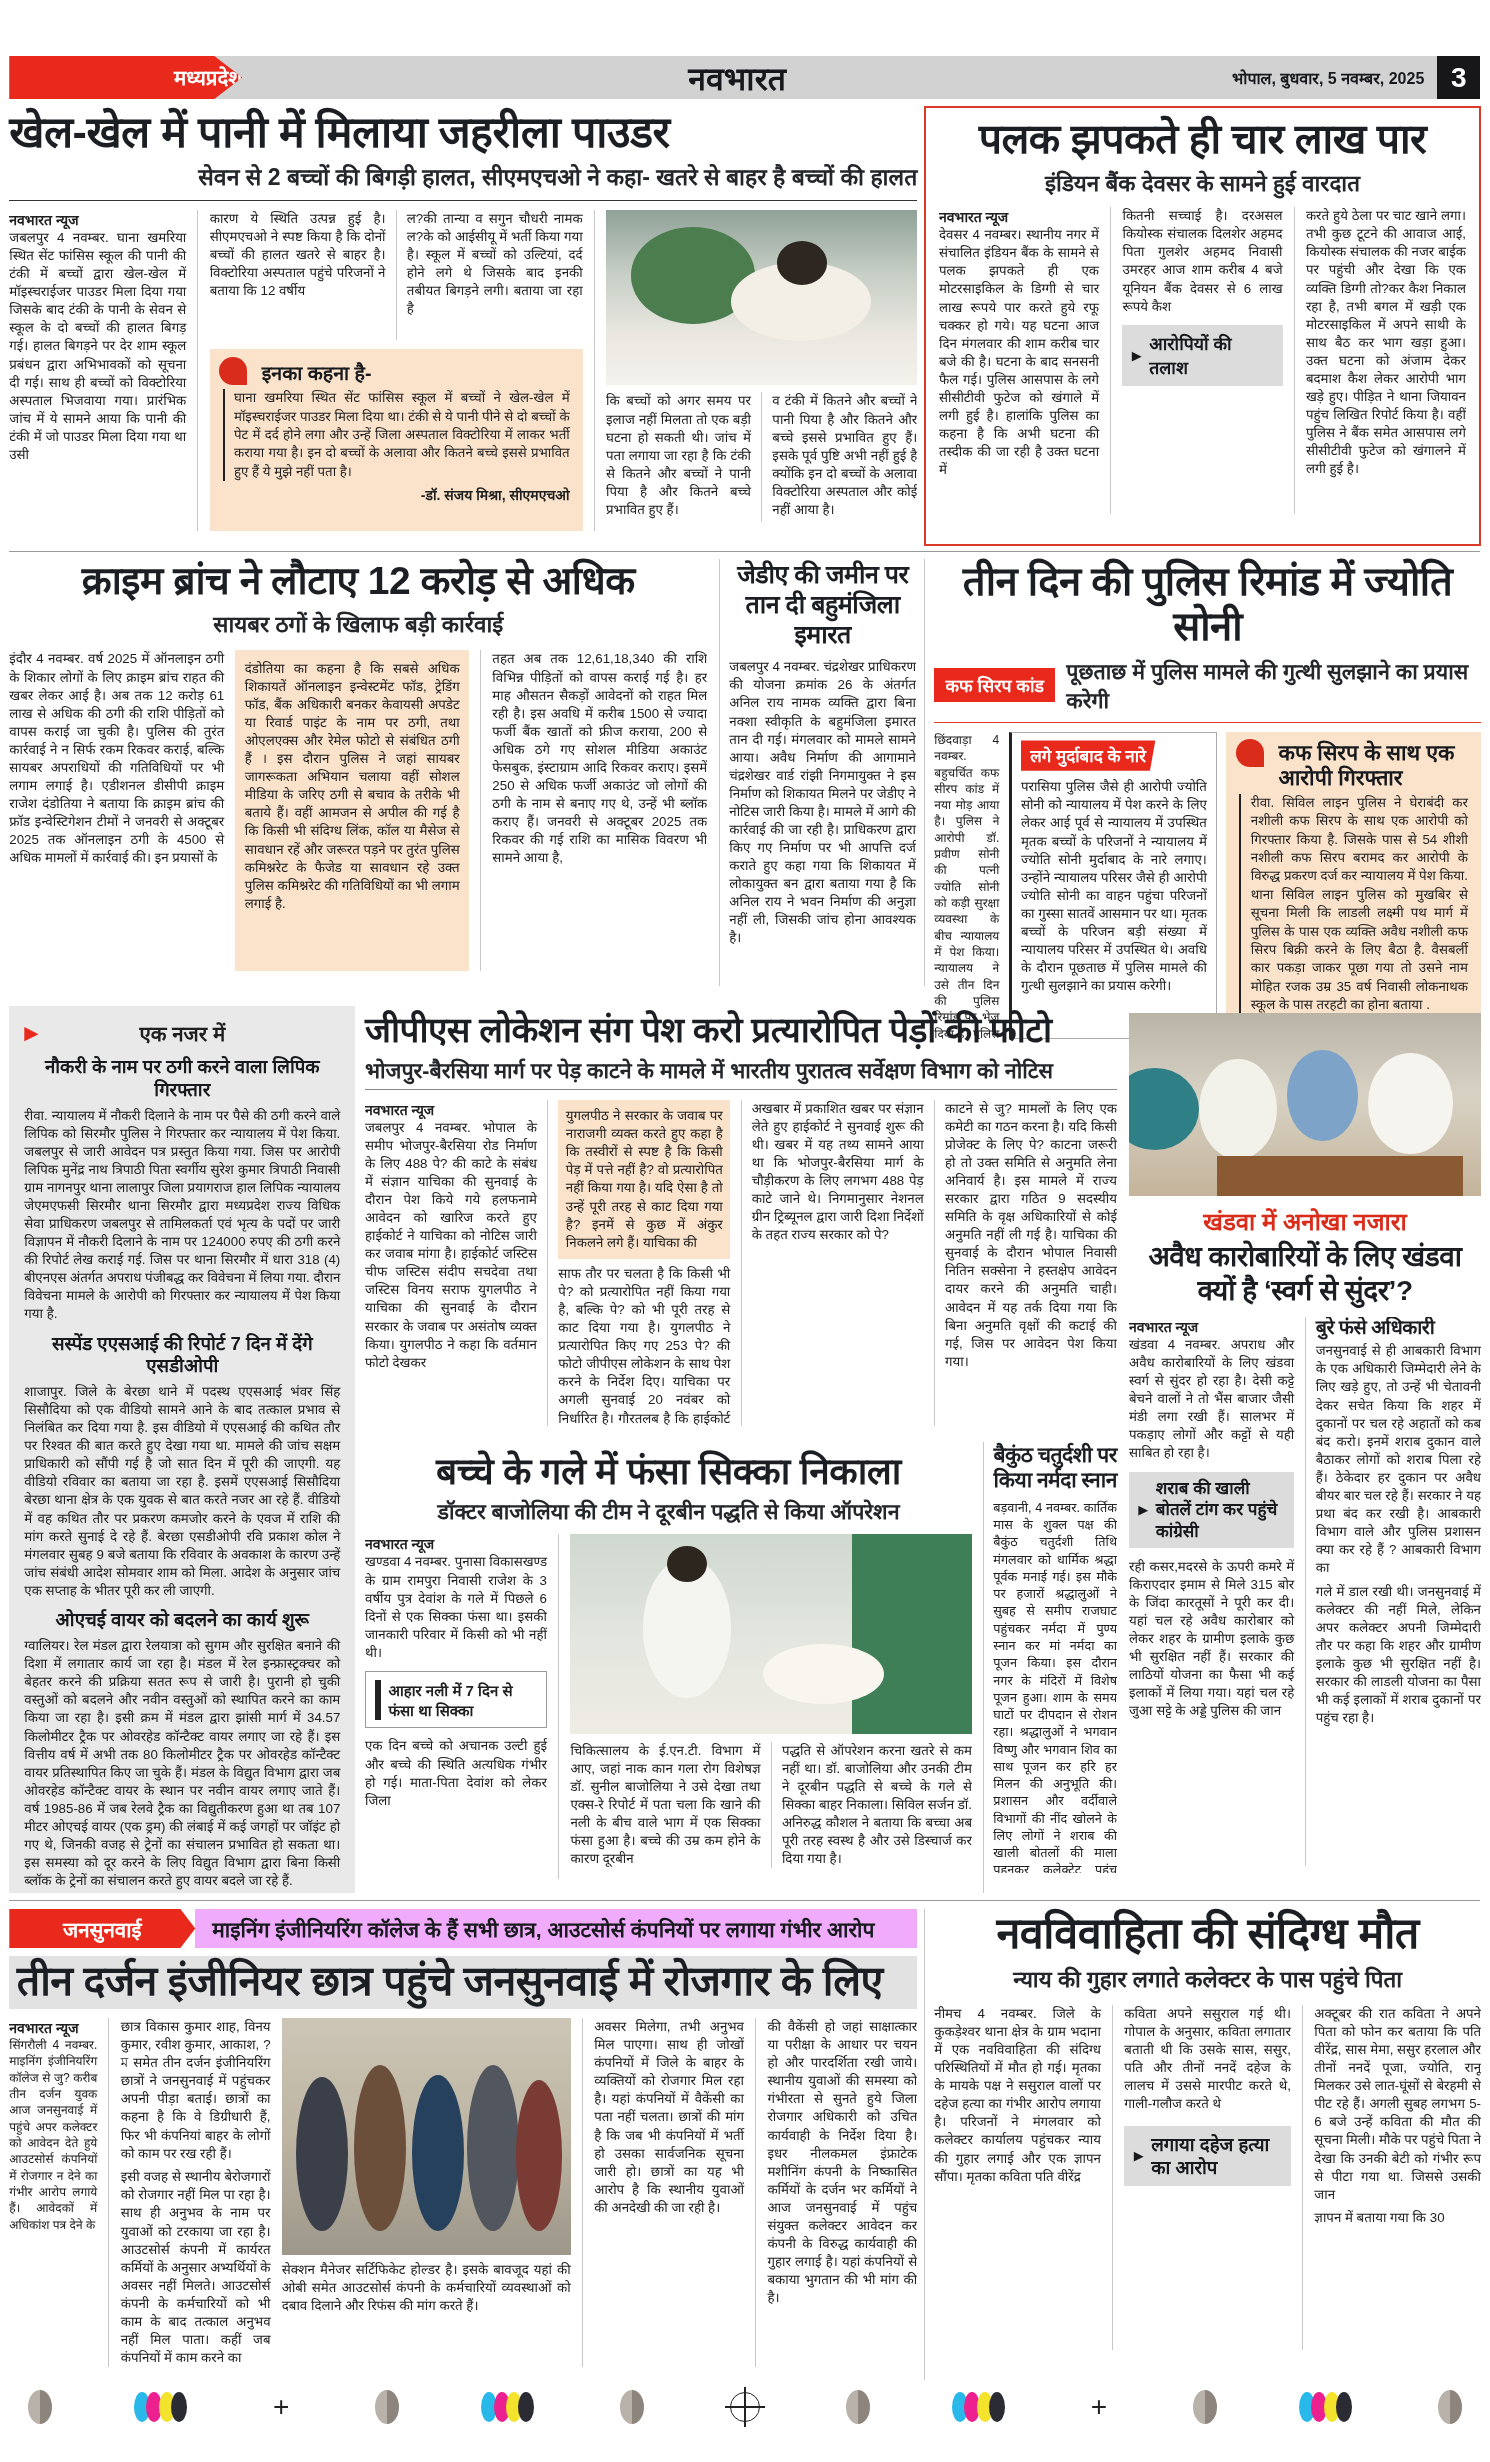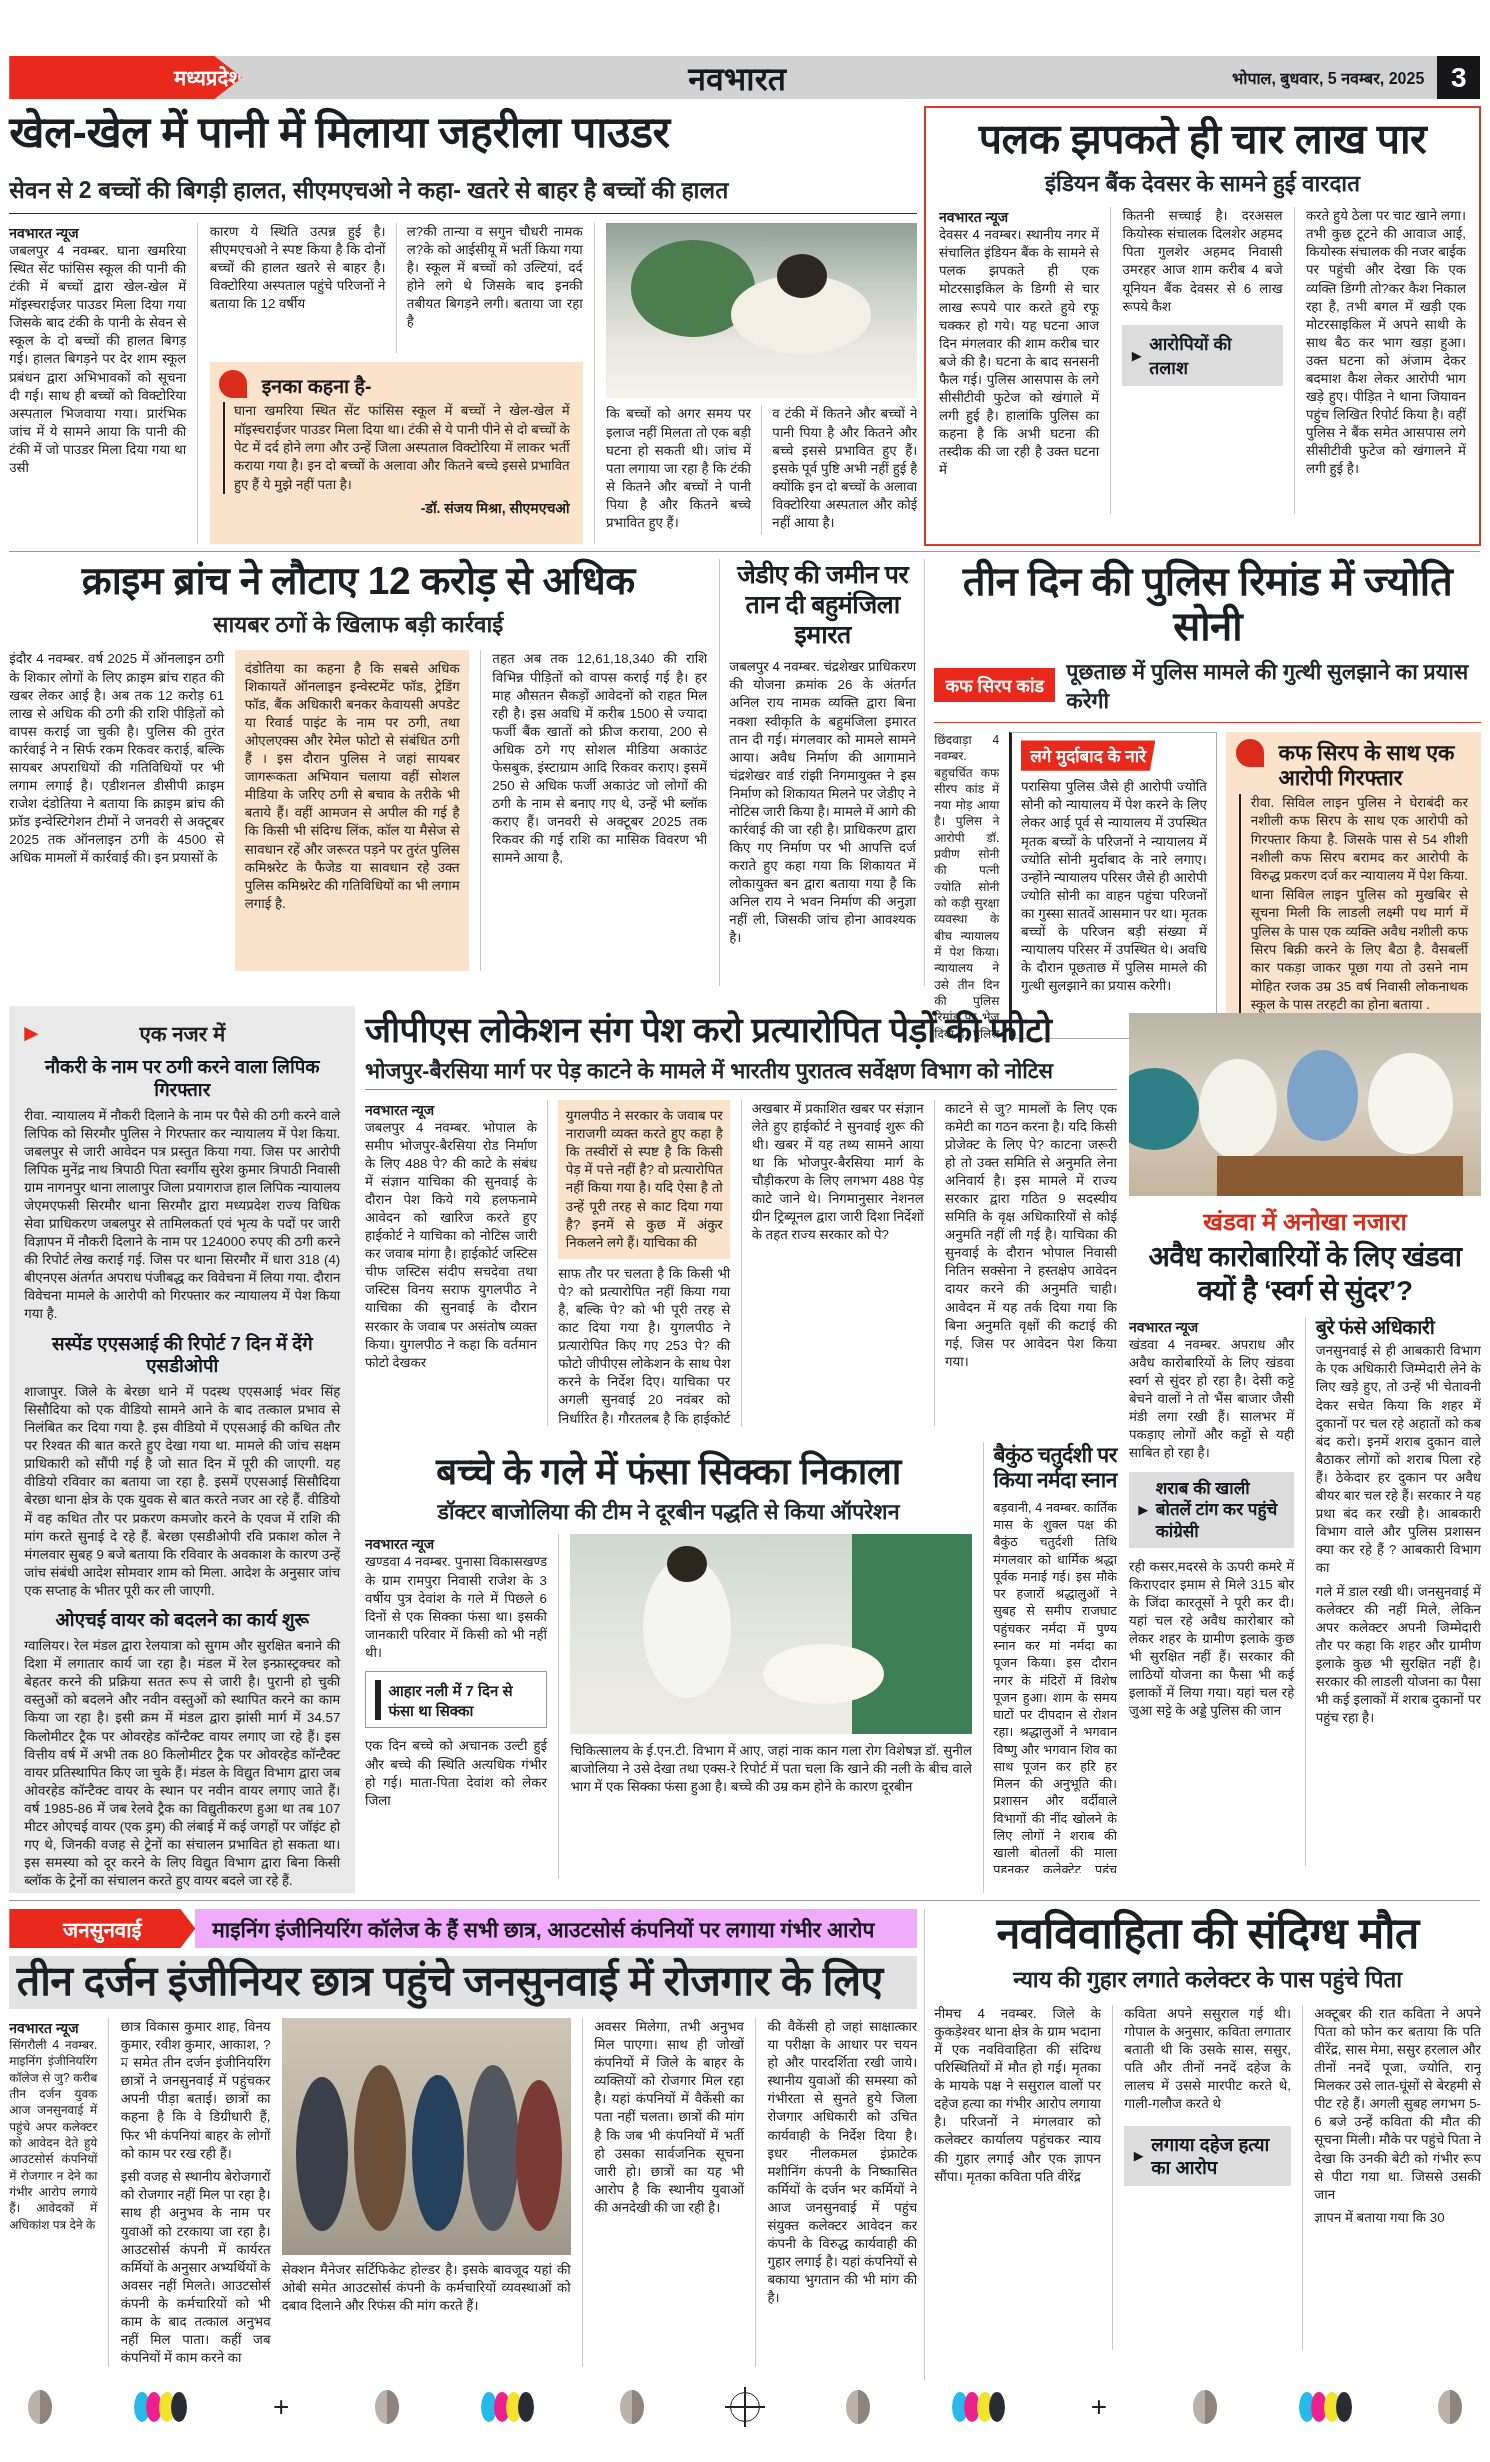--- a/index.html
+++ b/index.html
@@ -69,21 +69,21 @@
     <div class="mast">
       <div class="region-badge">मध्यप्रदेश</div>
       <div class="mast-title">नवभारत</div>
       <div class="mast-date">भोपाल, बुधवार, 5 नवम्बर, 2025</div>
       <div class="pagenum">3</div>
     </div>
   </div>
 
   <div class="sec" style="left:9.3px;top:108px;width:908px;height:438px;">
     <div class="hl" style="font-size:43px;">खेल-खेल में पानी में मिलाया जहरीला पाउडर</div>
-    <div class="sub" style="font-size:23px;margin-top:17px;border-bottom:1.9px solid #333;padding-bottom:7.5px;">सेवन से 2 बच्चों की बिगड़ी हालत, सीएमएचओ ने कहा- खतरे से बाहर है बच्चों की हालत</div>
+    <div class="sub" style="font-size:23px;margin-top:4px;border-bottom:1.9px solid #333;padding-bottom:7.5px;text-align:right;">सेवन से 2 बच्चों की बिगड़ी हालत, सीएमएचओ ने कहा- खतरे से बाहर है बच्चों की हालत</div>
     <div style="display:flex;margin-top:9.3px;gap:11.2px;">
       <div style="width:177px;flex:0 0 177px;">
         <div class="byline">नवभारत न्यूज</div>
         <div class="bodytxt">जबलपुर 4 नवम्बर. घाना खमरिया स्थित सेंट फांसिस स्कूल की पानी की टंकी में बच्चों द्वारा खेल-खेल में मॉइस्चराईजर पाउडर मिला दिया गया जिसके बाद टंकी के पानी के सेवन से स्कूल के दो बच्चों की हालत बिगड़ गई। हालत बिगड़ने पर देर शाम स्कूल प्रबंधन द्वारा अभिभावकों को सूचना दी गई। साथ ही बच्चों को विक्टोरिया अस्पताल भिजवाया गया। प्रारंभिक जांच में ये सामने आया कि पानी की टंकी में जो पाउडर मिला दिया गया था उसी</div>
       </div>
       <div style="width:373px;flex:0 0 373px;border-left:0.9px solid #c8c8c8;padding-left:11.2px;">
         <div class="cols" style="height:130px;overflow:hidden;">
           <div class="col bodytxt">कारण ये स्थिति उत्पन्न हुई है। सीएमएचओ ने स्पष्ट किया है कि दोनों बच्चों की हालत खतरे से बाहर है। विक्टोरिया अस्पताल पहुंचे परिजनों ने बताया कि 12 वर्षीय</div>
           <div class="col bodytxt">ल?की तान्या व सगुन चौधरी नामक ल?के को आईसीयू में भर्ती किया गया है। स्कूल में बच्चों को उल्टियां, दर्द होने लगे थे जिसके बाद इनकी तबीयत बिगड़ने लगी। बताया जा रहा है</div>
         </div>
@@ -248,20 +248,21 @@
       <div style="flex:1;border-left:0.9px solid #c8c8c8;padding-left:11.2px;">
         <div class="photo" style="width:100%;height:200px;">
           <div style="position:absolute;inset:0;background:linear-gradient(180deg,#cfd8cf 0%,#e4e7df 55%,#efece4 100%);"></div>
           <div style="position:absolute;right:0;top:0;width:30%;height:100%;background:#3f7f57;"></div>
           <div class="blob" style="left:18%;top:12%;width:22%;height:70%;background:#f4f4f0;"></div>
           <div class="blob" style="left:48%;top:55%;width:30%;height:30%;background:#f8f6ef;"></div>
           <div class="blob" style="left:24%;top:6%;width:10%;height:18%;background:#2d261f;"></div>
         </div>
         <div class="cols" style="margin-top:7.5px;height:126px;overflow:hidden;">
           <div class="col bodytxt">चिकित्सालय के ई.एन.टी. विभाग में आए, जहां नाक कान गला रोग विशेषज्ञ डॉ. सुनील बाजोलिया ने उसे देखा तथा एक्स-रे रिपोर्ट में पता चला कि खाने की नली के बीच वाले भाग में एक सिक्का फंसा हुआ है। बच्चे की उम्र कम होने के कारण दूरबीन</div>
+          <div class="col bodytxt">पद्धति से ऑपरेशन करना खतरे से कम नहीं था। डॉ. बाजोलिया और उनकी टीम ने दूरबीन पद्धति से बच्चे के गले से सिक्का बाहर निकाला। सिविल सर्जन डॉ. अनिरुद्ध कौशल ने बताया कि बच्चा अब पूरी तरह स्वस्थ है और उसे डिस्चार्ज कर दिया गया है।</div>
         </div>
       </div>
     </div>
   </div>
 
   <div class="sec" style="left:983px;top:1442px;width:134px;height:451px;border-left:0.9px solid #c8c8c8;padding-left:9.3px;box-sizing:border-box;">
     <div class="hl" style="font-size:21px;text-align:center;line-height:1.2;">बैकुंठ चतुर्दशी पर किया नर्मदा स्नान</div>
     <div class="bodytxt" style="margin-top:7.5px;font-size:12.7px;height:373px;overflow:hidden;">बड़वानी, 4 नवम्बर. कार्तिक मास के शुक्ल पक्ष की बैकुंठ चतुर्दशी तिथि मंगलवार को धार्मिक श्रद्धा पूर्वक मनाई गई। इस मौके पर हजारों श्रद्धालुओं ने सुबह से समीप राजघाट पहुंचकर नर्मदा में पुण्य स्नान कर मां नर्मदा का पूजन किया। इस दौरान नगर के मंदिरों में विशेष पूजन हुआ। शाम के समय घाटों पर दीपदान से रोशन रहा। श्रद्धालुओं ने भगवान विष्णु और भगवान शिव का साथ पूजन कर हरि हर मिलन की अनुभूति की। प्रशासन और वर्दीवाले विभागों की नींद खोलने के लिए लोगों ने शराब की खाली बोतलों की माला पहनकर कलेक्ट्रेट पहुंच गए। इसमें शराब की खाली बोतलों की माला</div>
   </div>
 

